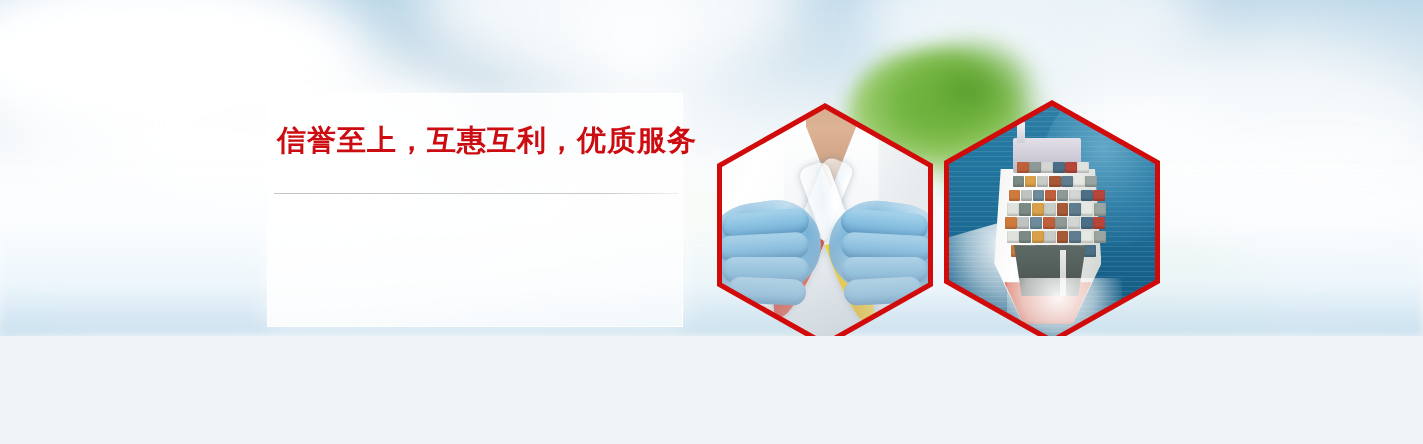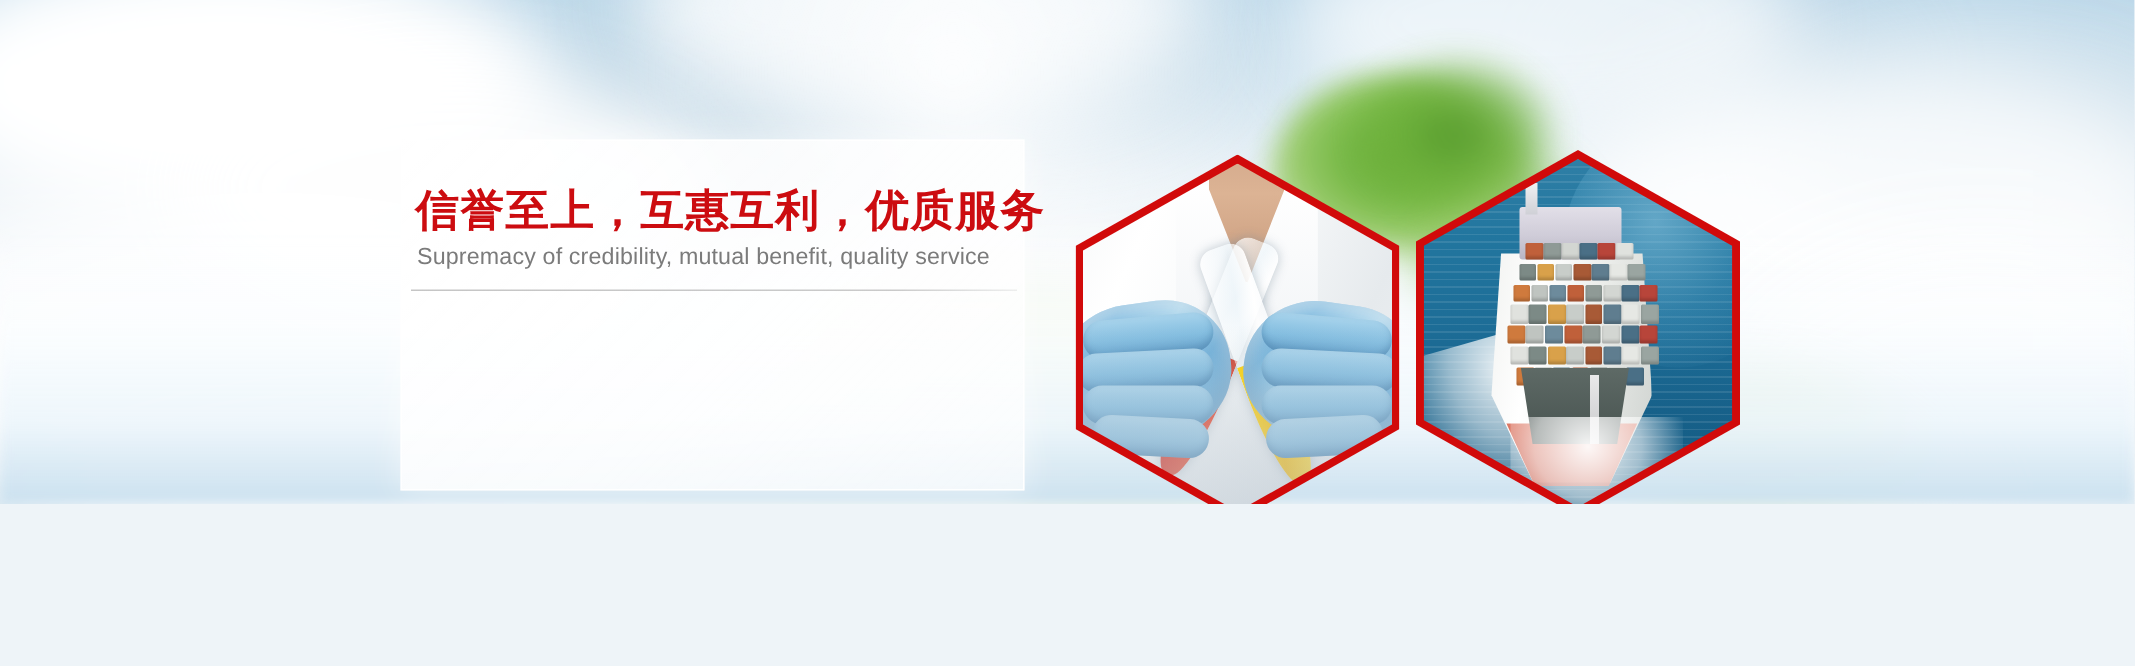--- a/index.html
+++ b/index.html
@@ -379,17 +379,16 @@
           </div>
         <div class="deck-dark"></div>
         <div class="crane"></div>
         <div class="wake2"></div>
       </div>
     </div>
   </div>
 
   <div id="text-panel">
     <div id="headline">信誉至上，互惠互利，优质服务</div>
-    <div id="subhead">Supremacy of credibility, mutual benefit, quality service</div>
     <div id="divider"></div>
   </div>
 
 </div>
 
 </body></html>

